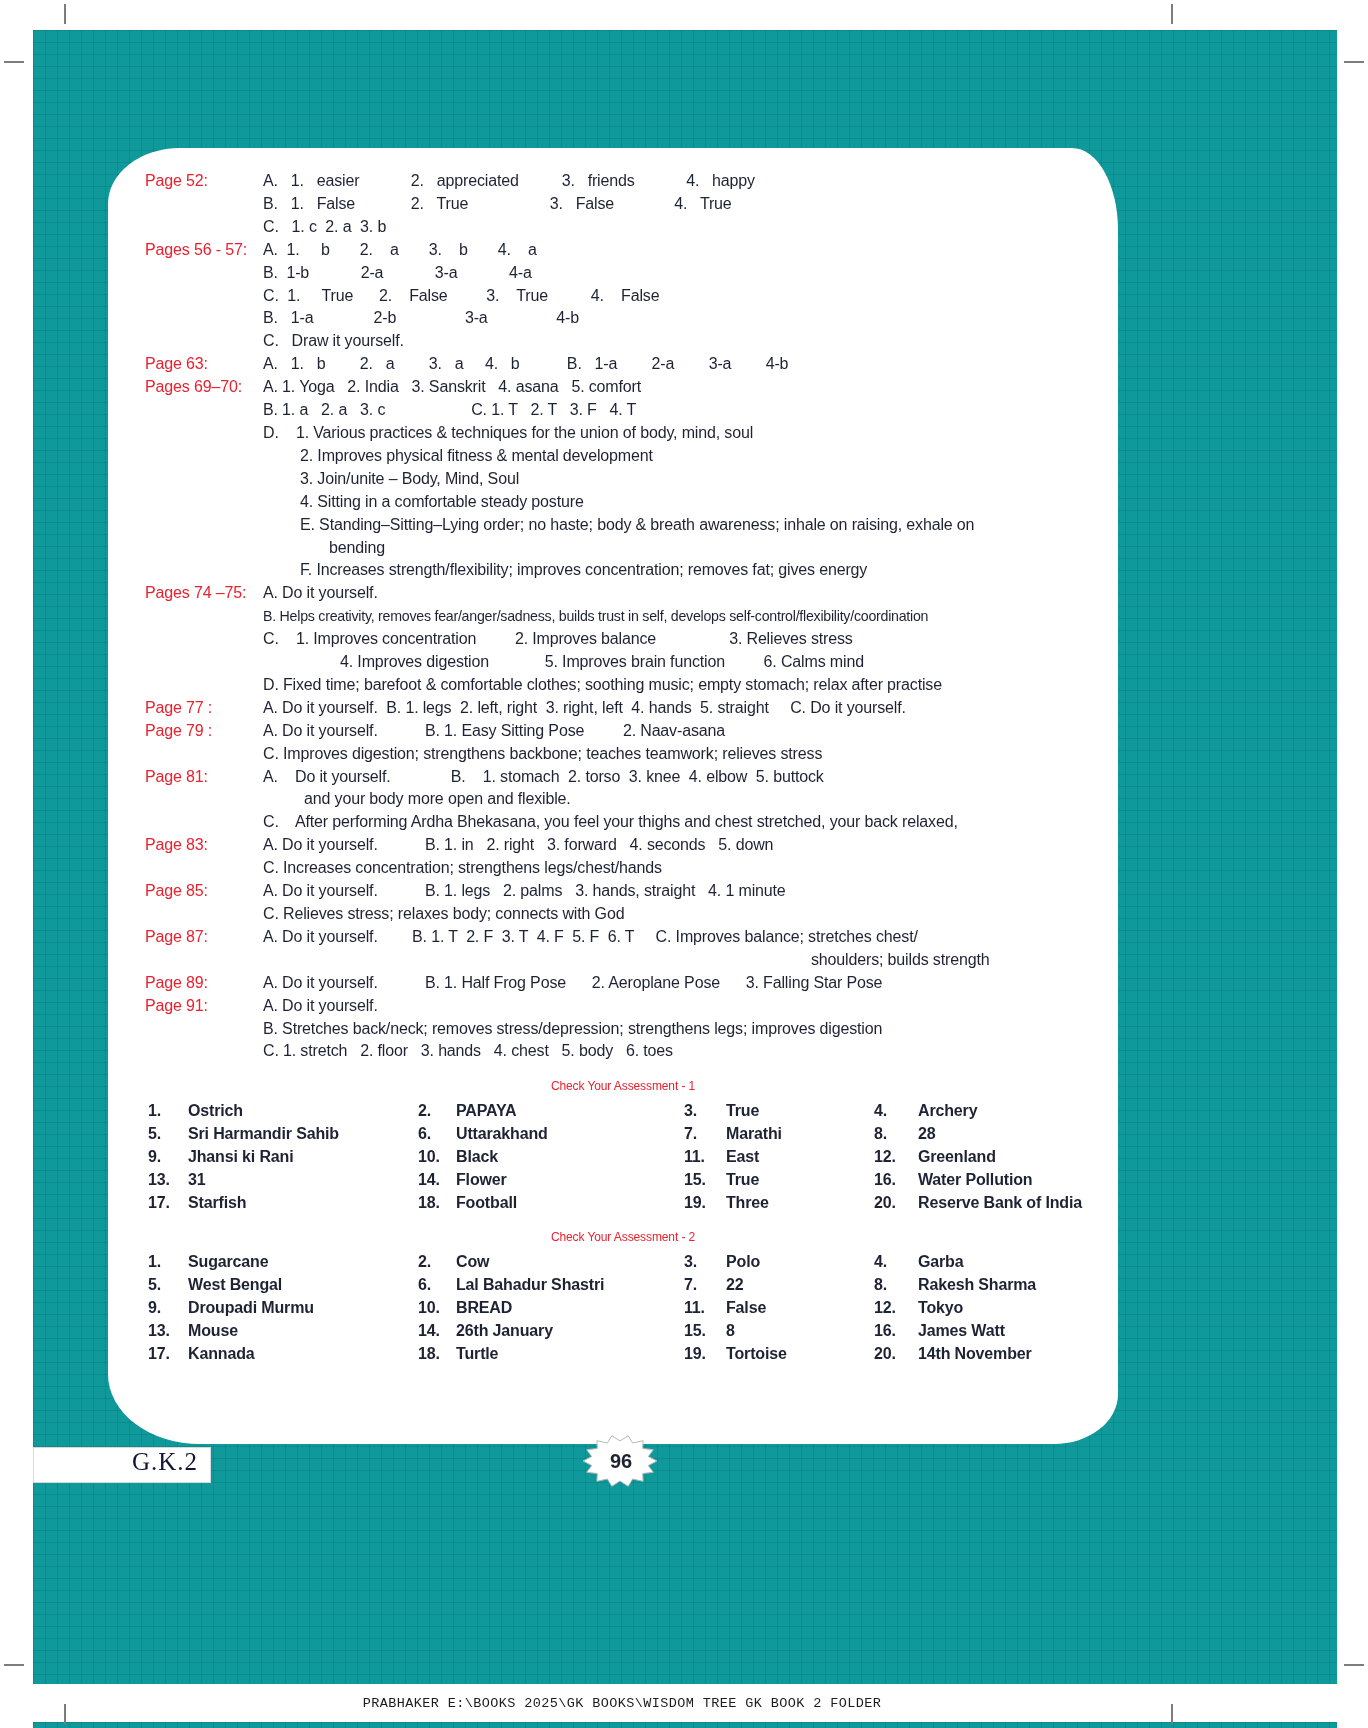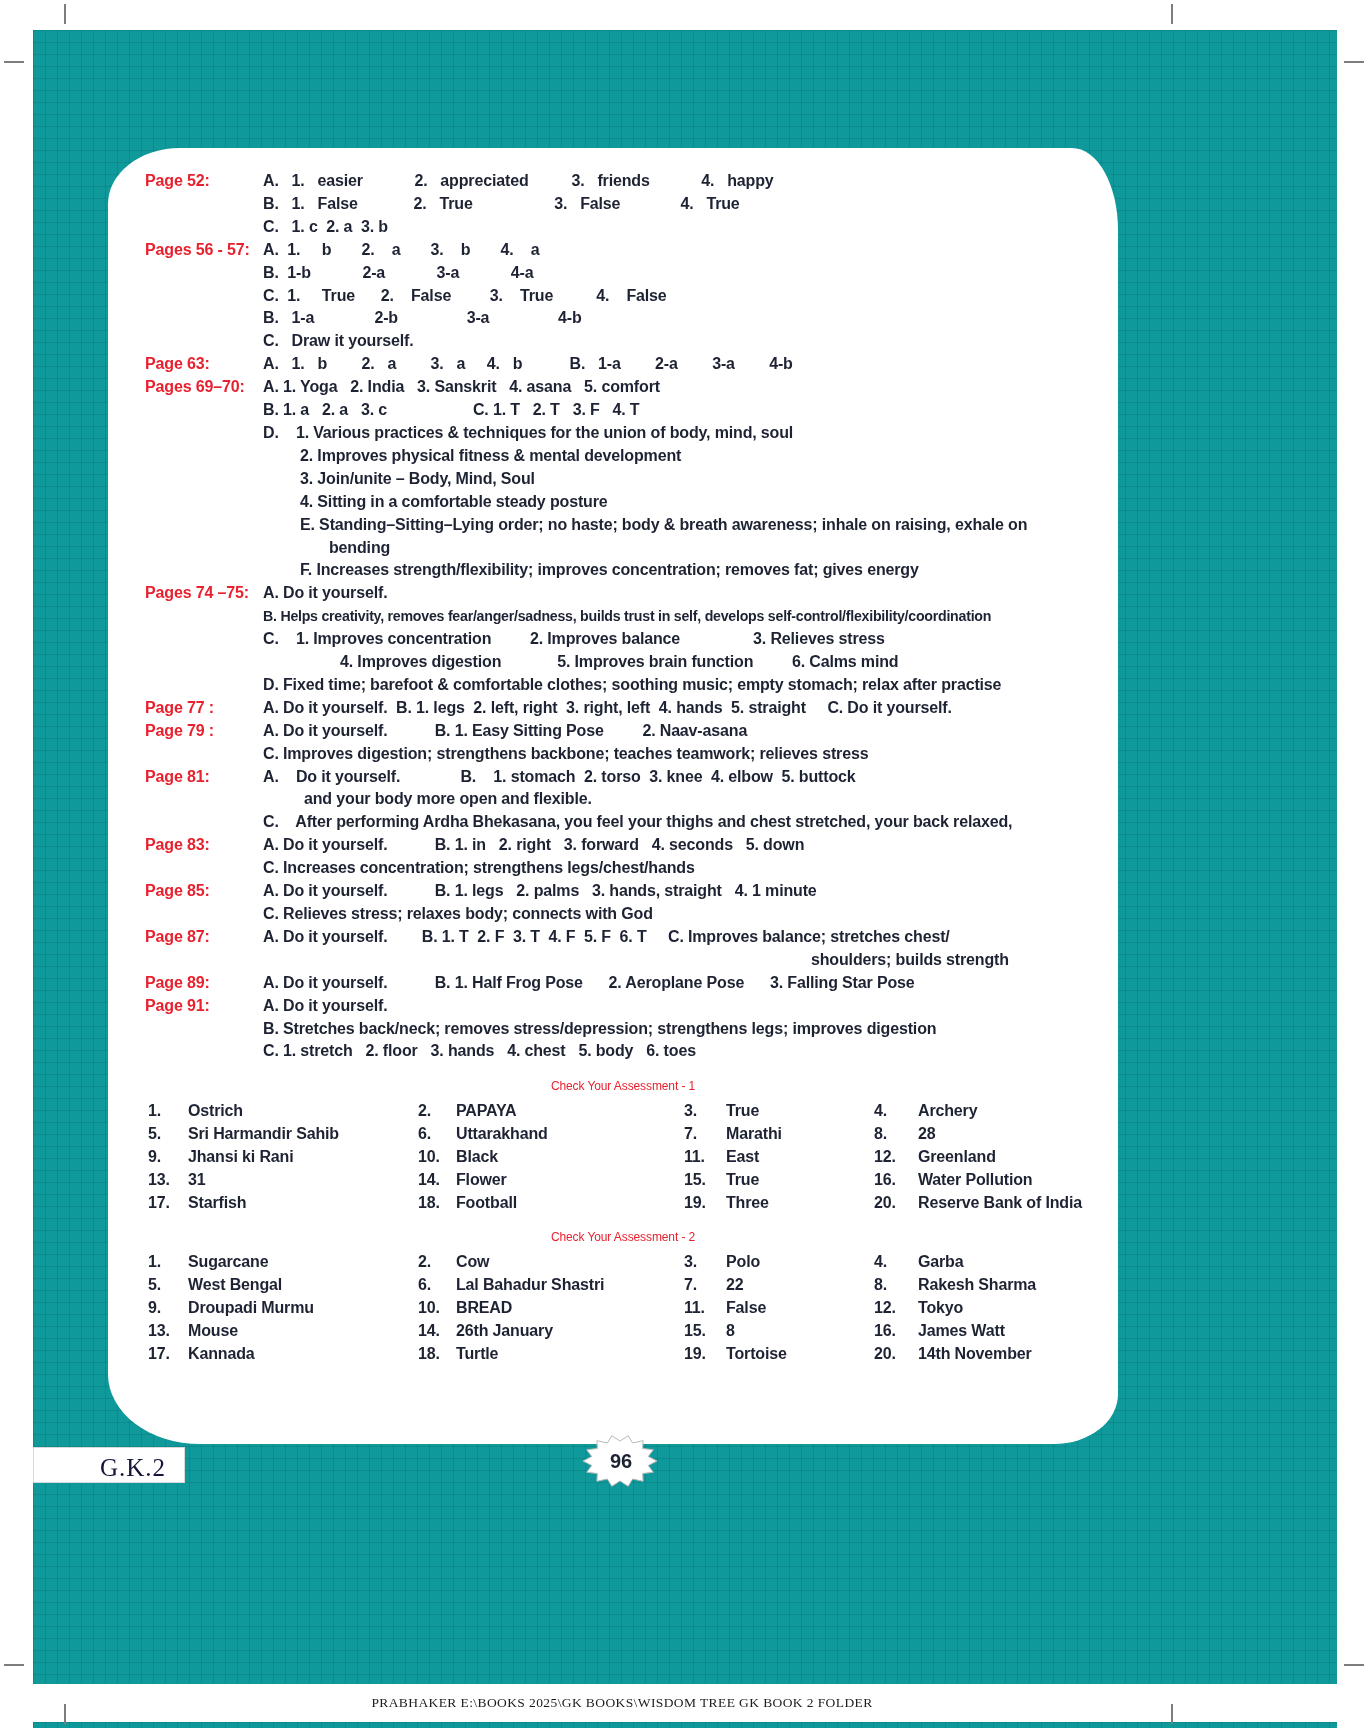--- a/index.html
+++ b/index.html
@@ -20,57 +20,57 @@
   
   .blob {
     position:absolute; left:108px; top:148px; width:1010px; height:1296px;
     background:#ffffff;
     border-radius:72px 46px 64px 92px / 56px 82px 50px 70px;
   }
   .content { position:absolute; left:145px; top:170px; width:956px; }
 
   .ans-row {
     display:flex; align-items:flex-start;
-    font-size:16px; font-weight:700; letter-spacing:-0.15px;
+    font-size:16px; font-weight:400; letter-spacing:-0.15px;
     line-height:22.9px; color:#1e2333; white-space:pre-wrap;
   }
   .ans-label { flex:0 0 118px; width:118px; color:#e8212e; white-space:nowrap; }
   .ans-text { flex:1; }
   .ans-text.small { font-size:14.2px; letter-spacing:-0.25px; }
 
   .assess-title {
     text-align:center; color:#e8212e; font-weight:400; font-size:12px;
     margin:16px 0 6px 0; letter-spacing:-0.1px;
   }
   .assess-grid {
     display:grid;
     grid-template-columns:40px 230px 38px 228px 42px 148px 44px 1fr;
     font-size:16px; font-weight:700; letter-spacing:-0.15px;
     line-height:23px; color:#1e2333; padding-left:3px;
   }
 
   
   .gk-bar {
-    position:absolute; left:33px; top:1447px; width:152px; height:36px;
+    position:absolute; left:33px; top:1447px; width:178px; height:36px;
     background:#ffffff; border:1px solid #d9d9d9;
-    display:flex; align-items:flex-end; justify-content:flex-end; padding-right:18px;
+    display:flex; align-items:flex-start; justify-content:flex-end; padding-right:12px;
     font-family:"Liberation Serif", serif; font-size:25px; color:#15153a;
     letter-spacing:1px;
   }
   .burst { position:absolute; left:582px; top:1432px; }
   .burst text {
     font-family:"Liberation Sans", sans-serif; font-size:20px; font-weight:700;
     fill:#1e2333;
   }
   .footer-band {
     position:absolute; left:0; top:1684px; width:1368px; height:38px;
     background:#ffffff; display:flex; align-items:center; justify-content:center;
   }
   .footer-band span {
-    font-family:Liberation Serif, serif; font-size:13.5px; color:#1c1c1c;
+    font-family:Liberation Mono, monospace; font-size:13.5px; color:#1c1c1c;
     letter-spacing:0.4px; transform:translateX(-62px);
   }
   
   .mark { position:absolute; background:#7d7d7d; }
   .mark.v { width:2px; height:20px; }
   .mark.h { width:20px; height:2px; }
 </style>
 </head>
 <body>
 

